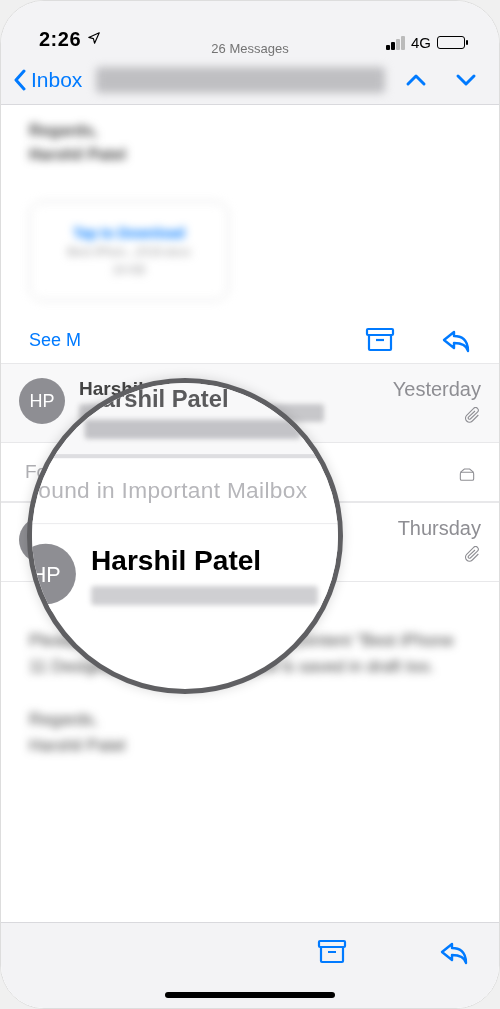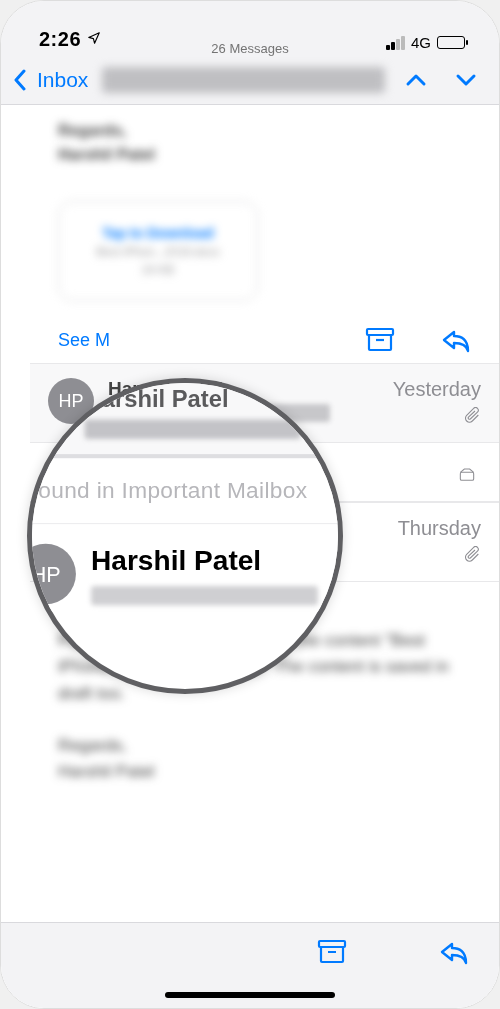--- a/index.html
+++ b/index.html
@@ -48,29 +48,29 @@
     display:flex;
     align-items:center;
     padding: 0 12px;
     position: relative;
     border-bottom: 1px solid #d9d9dd;
   }
   .navbar .msgcount{
     position:absolute; top:-14px; left:0; right:0; text-align:center;
     font-size:13px; color:#737373;
   }
-  .back { display:flex; align-items:center; color:#007aff; font-size:21px;gap:6px; }
+  .back { display:flex; align-items:center; color:#007aff; font-size:21px; }
   .chev-left { width:14px;height:22px; margin-right:4px; }
   .chev-left polyline, .chev-up polyline, .chev-down polyline { fill:none; stroke:#007aff; stroke-width:3; stroke-linecap:round; stroke-linejoin:round; }
   .nav-title-blur { flex:1; margin-left:14px; height:26px; background:#bfbfc2; border-radius:4px; filter: blur(3px); }
   .nav-arrows { display:flex; gap:28px; margin-left:20px; padding-right:10px; }
   .nav-arrows svg{ width:22px; height:14px; }
 
   
-  .scroll { position:absolute; top:104px; bottom:0; left:0; right:0; background:#fff;padding-left:29px; }
+  .scroll { position:absolute; top:104px; bottom:0; left:0; right:0; background:#fff; }
   .blurred { filter: blur(4px); color:#777; }
   .pad { padding: 14px 28px 0 28px; }
   .sig1 { font-size:16px; font-weight:600; line-height:1.5; color:#444;}
   .attach-card {
     margin-top:34px; width:200px; height:100px;
     border:1.5px solid #d0d0d2; border-radius:14px;
     display:flex; flex-direction:column; align-items:center; justify-content:center;
     gap:4px;
   }
   .attach-title{ color:#007aff; font-size:14px; font-weight:600;}

